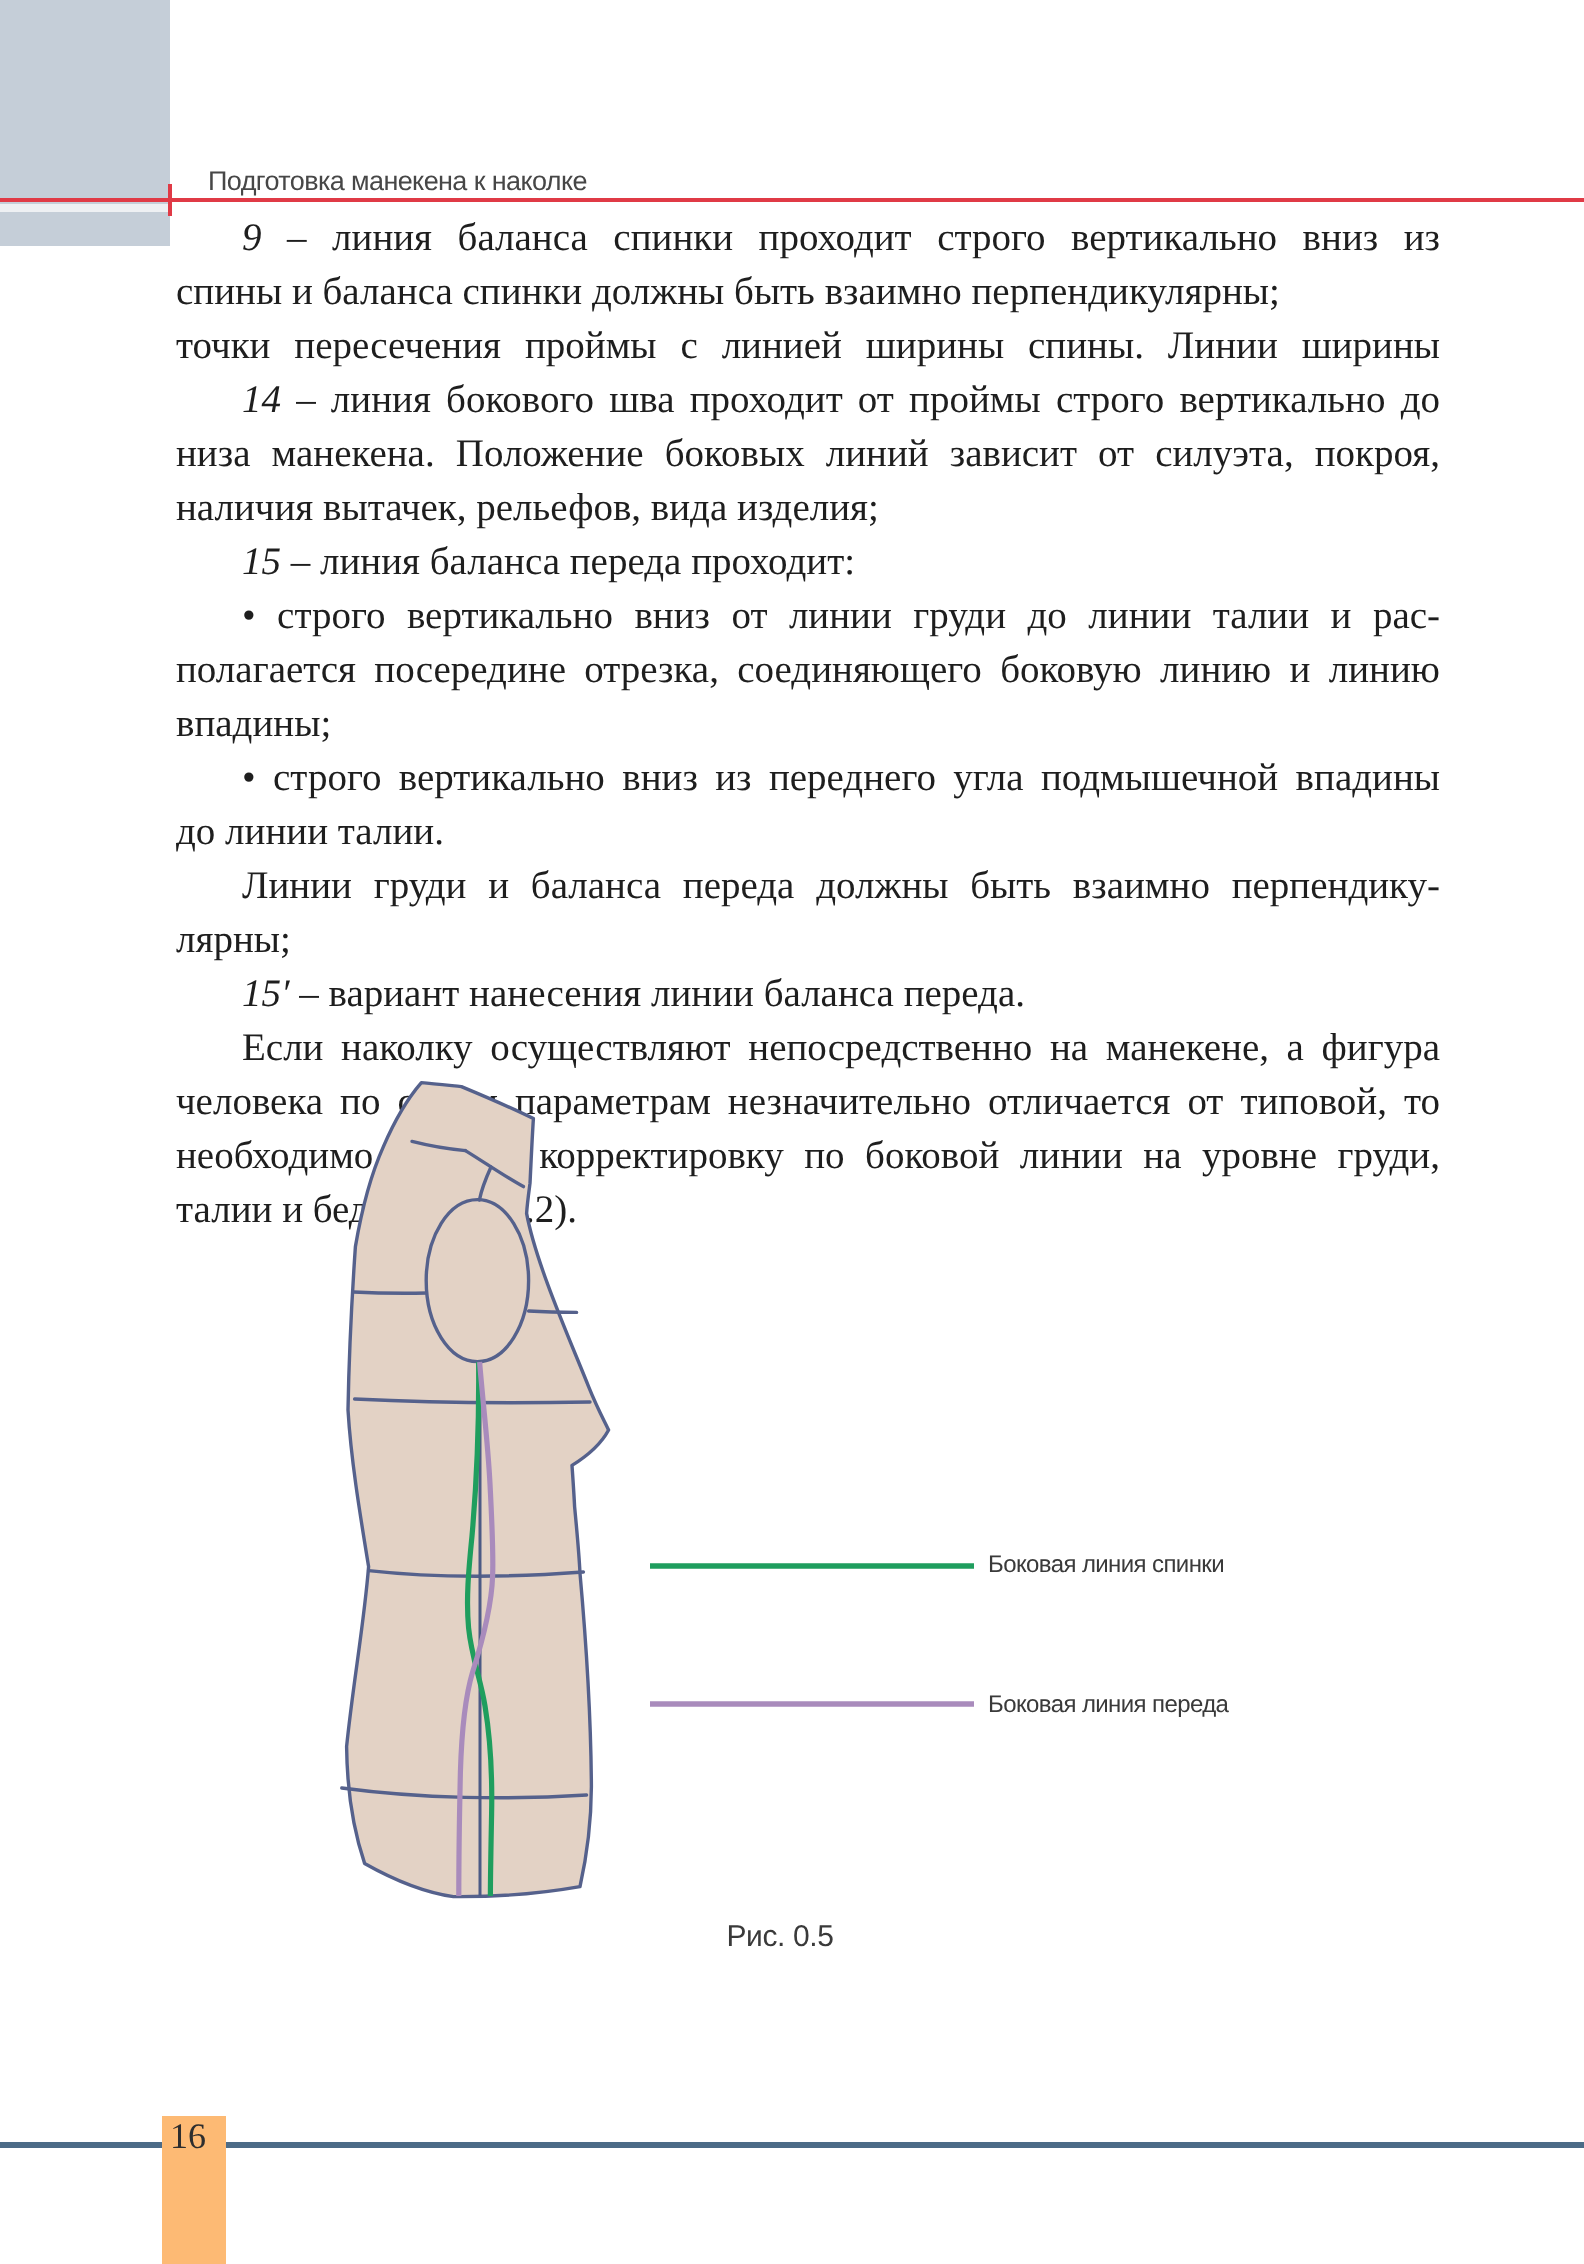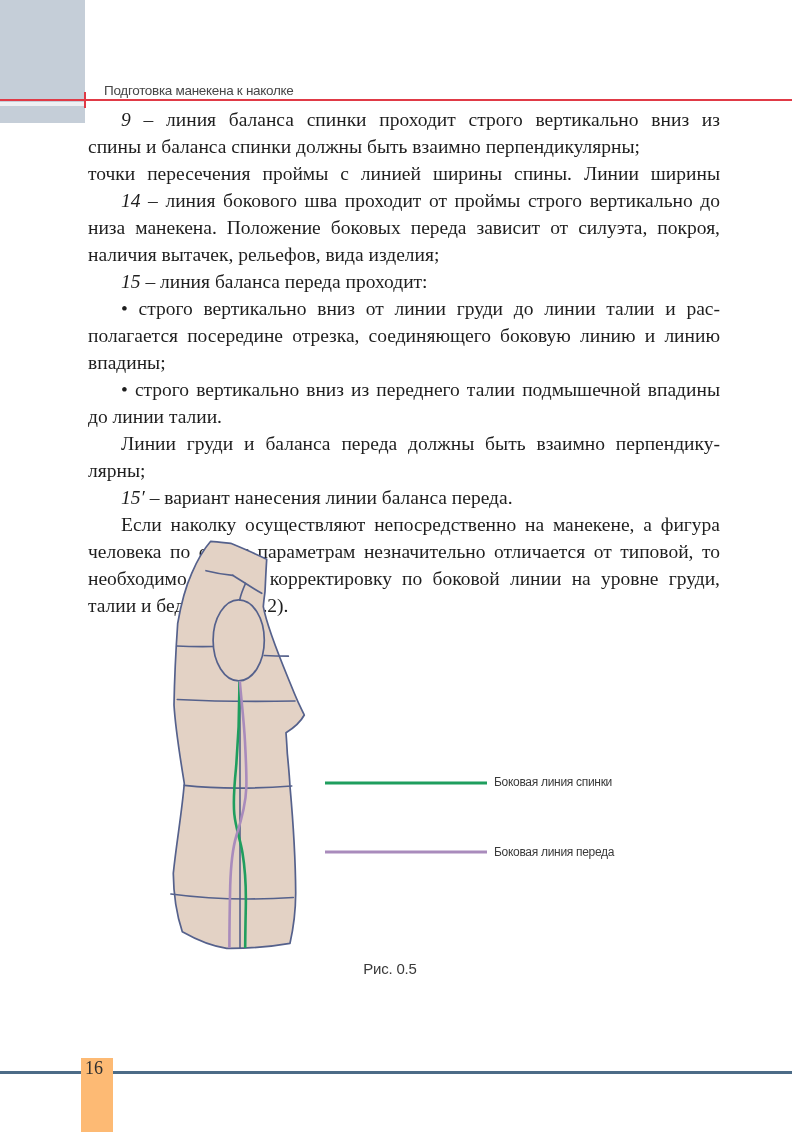--- a/index.html
+++ b/index.html
@@ -60,33 +60,33 @@
   <div class="running-title">Подготовка манекена к наколке</div>
 
   <div class="body-text" id="body-text">
       <div>
         <div class="line indent j"><i>9</i><span> – линия баланса спинки проходит строго вертикально вниз из</span></div>
         <div class="line"><span>спины и баланса спинки должны быть взаимно перпендикулярны;</span></div>
         <div class="line j"><span>точки пересечения проймы с линией ширины спины. Линии ширины</span></div>
       </div>
       <div>
         <div class="line indent j"><i>14</i><span> – линия бокового шва проходит от проймы строго вертикально до</span></div>
-        <div class="line j"><span>низа манекена. Положение боковых переда зависит от силуэта, покроя,</span></div>
+        <div class="line j"><span>низа манекена. Положение боковых линий зависит от силуэта, покроя,</span></div>
         <div class="line"><span>наличия вытачек, рельефов, вида изделия;</span></div>
       </div>
       <div>
         <div class="line indent"><i>15</i><span> – линия баланса переда проходит:</span></div>
       </div>
       <div>
         <div class="line indent j"><span>• строго вертикально вниз от линии груди до линии талии и рас-</span></div>
         <div class="line j"><span>полагается посередине отрезка, соединяющего боковую линию и линию</span></div>
         <div class="line"><span>впадины;</span></div>
       </div>
       <div>
-        <div class="line indent j"><span>• строго вертикально вниз из переднего талии подмышечной впадины</span></div>
+        <div class="line indent j"><span>• строго вертикально вниз из переднего угла подмышечной впадины</span></div>
         <div class="line"><span>до линии талии.</span></div>
       </div>
       <div>
         <div class="line indent j"><span>Линии груди и баланса переда должны быть взаимно перпендику-</span></div>
         <div class="line"><span>лярны;</span></div>
       </div>
       <div>
         <div class="line indent"><i>15′</i><span> – вариант нанесения линии баланса переда.</span></div>
       </div>
       <div>

